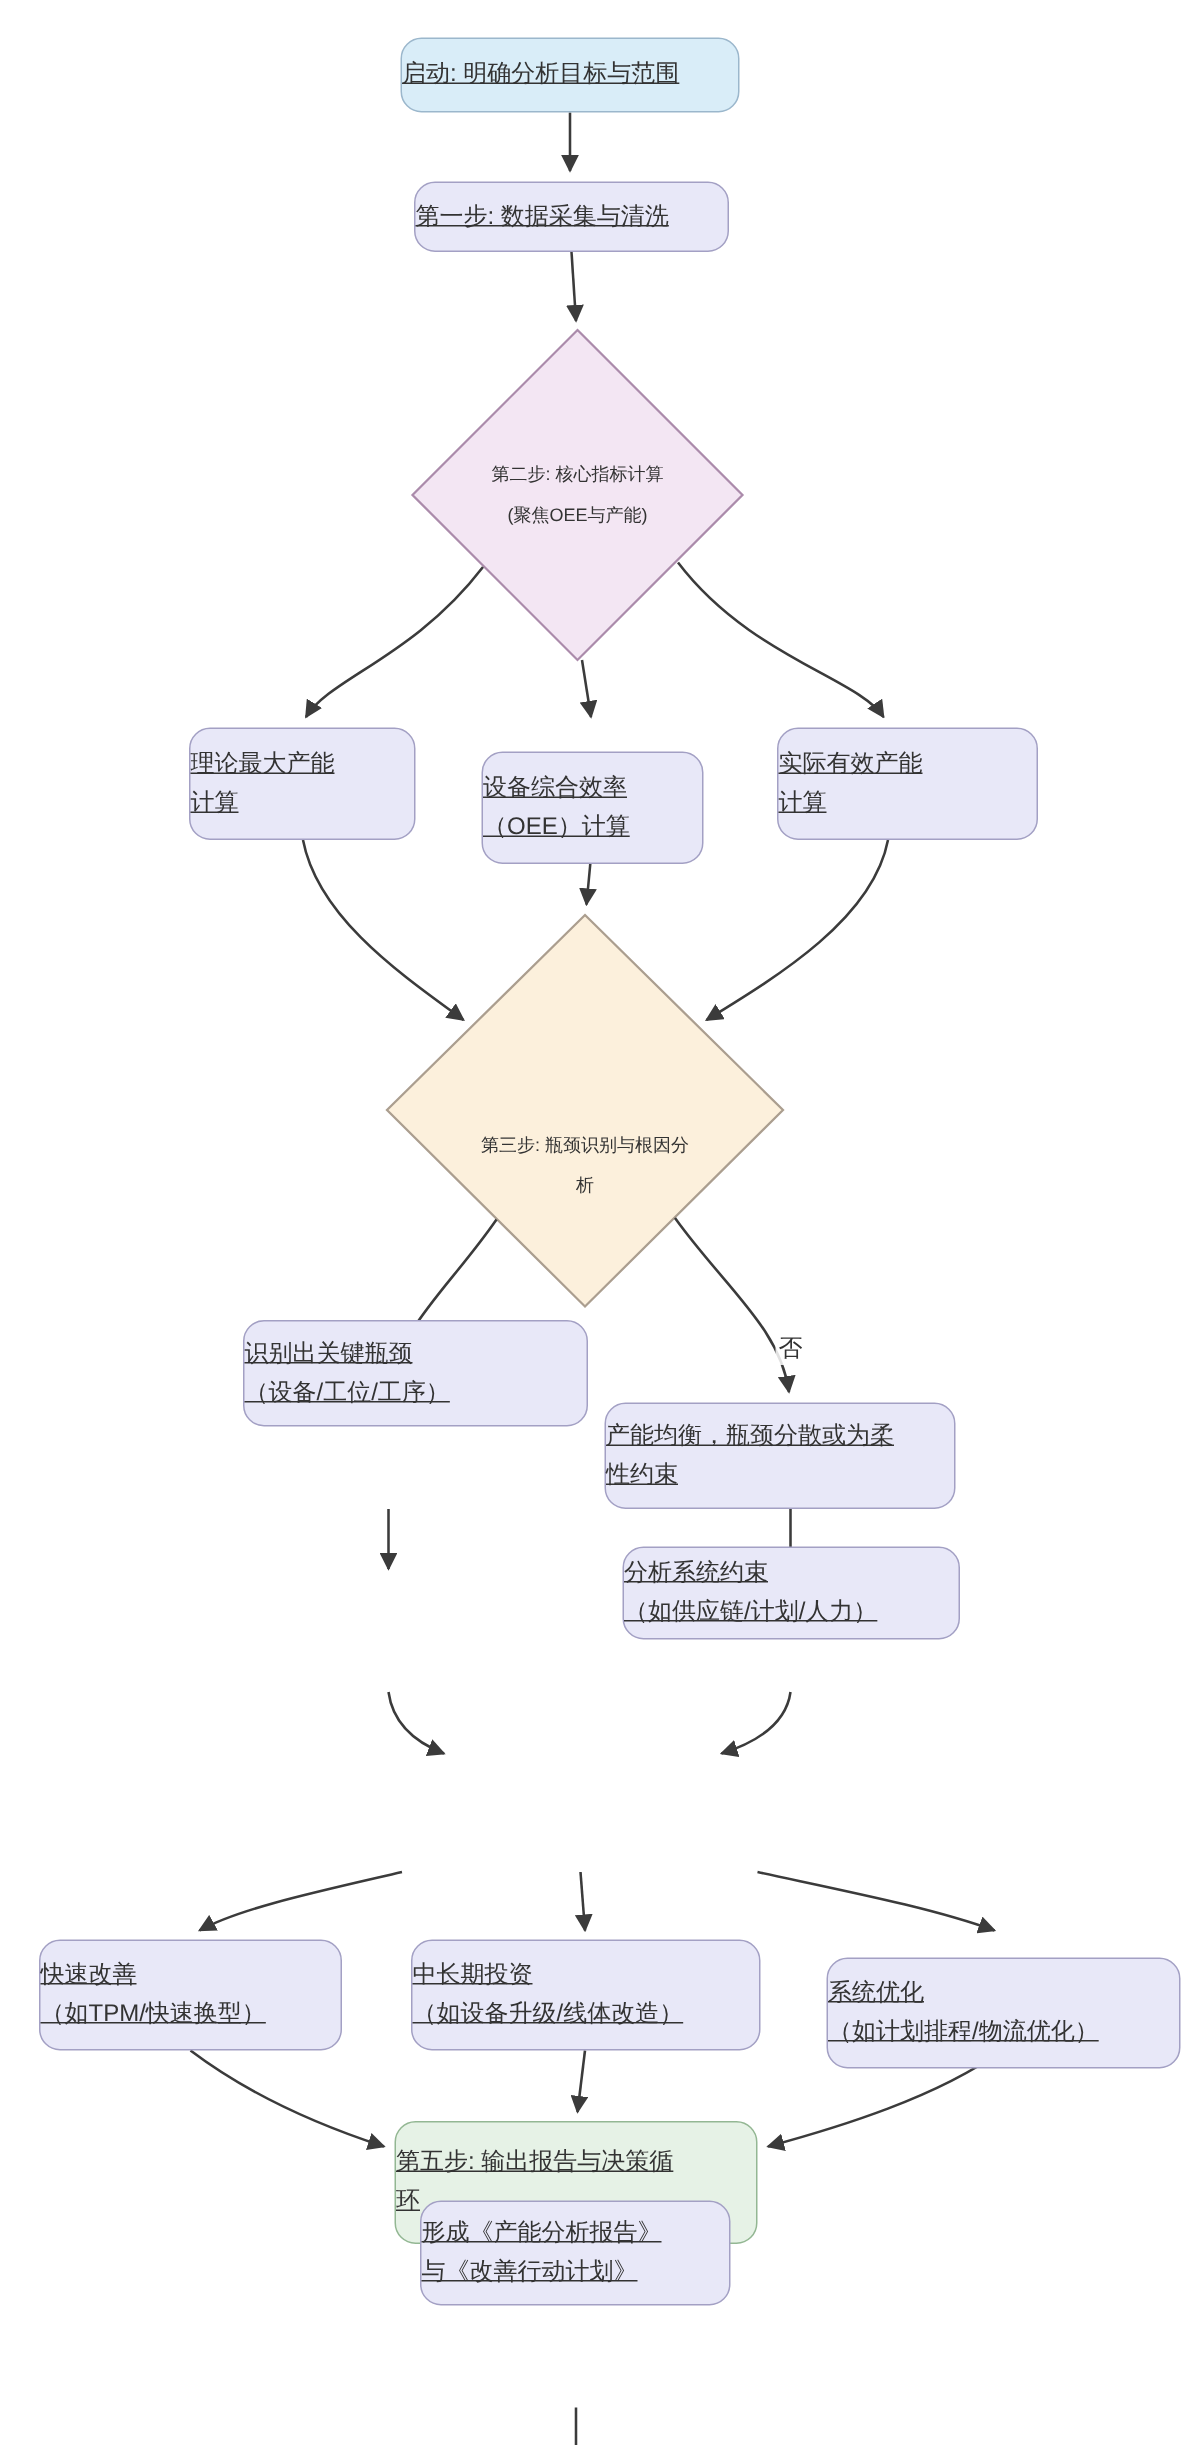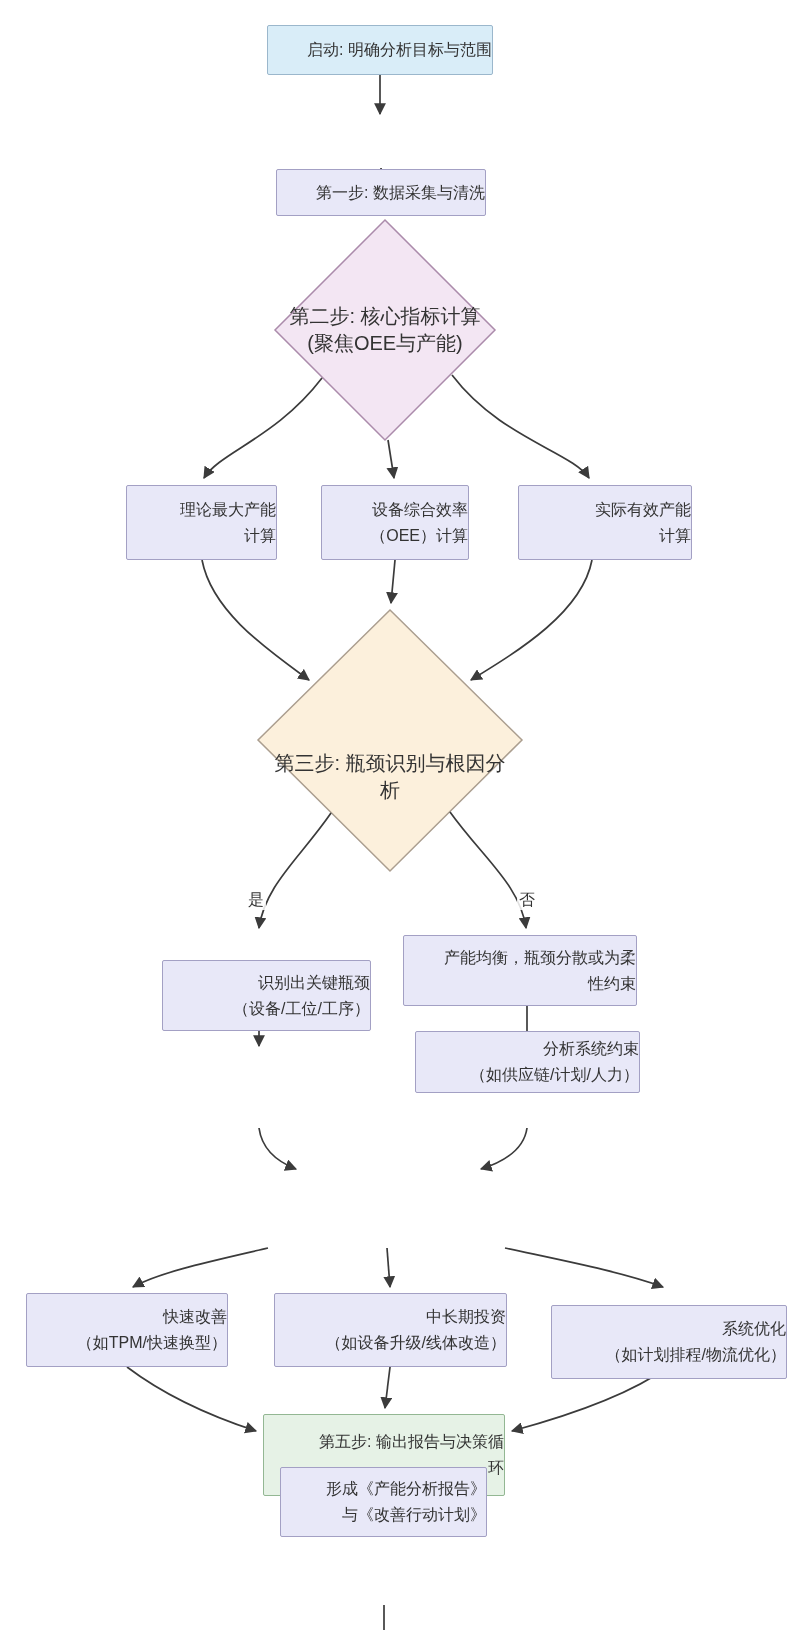--- a/index.html
+++ b/index.html
@@ -14,45 +14,45 @@
   #canvas{
     position:relative; width:800px; height:1630px; background:#ffffff;
     font-family:"Liberation Sans","DejaVu Sans",sans-serif;
     color:var(--text); overflow:hidden;
   }
   #edges{position:absolute;left:0;top:0;width:800px;height:1630px;}
   #edges path.edge{fill:none;stroke:var(--edge);stroke-width:1.7px;}
   #edges polygon{stroke-width:1.5px;}
   .node{
     position:absolute; box-sizing:border-box;
-    display:flex; flex-direction:column; align-items:flex-end; justify-content:center;
+    display:flex; flex-direction:column; align-items:flex-start; justify-content:center;
     background:var(--node-fill); border:1px solid var(--node-stroke);
-    border-radius:2px; font-size:16px; line-height:26px; text-align:center;
+    border-radius:14px; font-size:16px; line-height:26px; text-align:center;text-decoration:underline;
   }
   .node span{display:block;}
   .diamond-text{
     position:absolute; display:flex; flex-direction:column; align-items:center;
-    justify-content:center; font-size:20px; line-height:27px; text-align:center;
+    justify-content:center; font-size:12px; line-height:27px; text-align:center;
     background:transparent; border:none;
   }
   .edge-label{
     position:absolute; transform:translate(-50%,-50%);
     font-size:16px; line-height:20px; padding:0 2px; background:rgba(255,255,255,0.85);
   }
   
   #n-start   {left:267px; top:25px;   width:226px; height:50px; background:var(--start-fill); border-color:var(--start-stroke);}
-  #n-step1   {left:276px; top:121px;  width:210px; height:47px;margin-top:48px;}
+  #n-step1   {left:276px; top:121px;  width:210px; height:47px;}
   #t-step2   {left:280px; top:300px;  width:210px; height:60px;}
   #n-theo    {left:126px; top:485px;  width:151px; height:75px;}
-  #n-oee     {left:321px; top:485px;  width:148px; height:75px;padding-left:40px;}
+  #n-oee     {left:321px; top:501px;  width:148px; height:75px;}
   #n-actual  {left:518px; top:485px;  width:174px; height:75px;}
   #t-step3   {left:262px; top:712px;  width:256px; height:60px;margin-top:35px;}
   #l-yes     {left:256px; top:900px;}
   #l-no      {left:527px; top:900px;}
-  #n-bneck   {left:162px; top:960px;  width:209px; height:71px;}
+  #n-bneck   {left:162px; top:880px;  width:230px; height:71px;}
   #n-balanced{left:403px; top:935px;  width:234px; height:71px;}
   #n-why5    {left:148px; top:1053px; width:221px; height:75px;}
   #n-syscon  {left:415px; top:1031px; width:225px; height:62px;}
   #n-step4   {left:262px; top:1173px; width:248px; height:75px;}
   #n-quick   {left:26px;  top:1293px; width:202px; height:74px;}
   #n-invest  {left:274px; top:1293px; width:233px; height:74px;}
   #n-sysopt  {left:551px; top:1293px; width:236px; height:74px;margin-top:12px;}
   #n-step5   {left:263px; top:1414px; width:242px; height:82px; background:var(--green-fill); border-color:var(--green-stroke);}
   #n-report  {left:280px; top:1467px; width:207px; height:70px;}
 </style>

